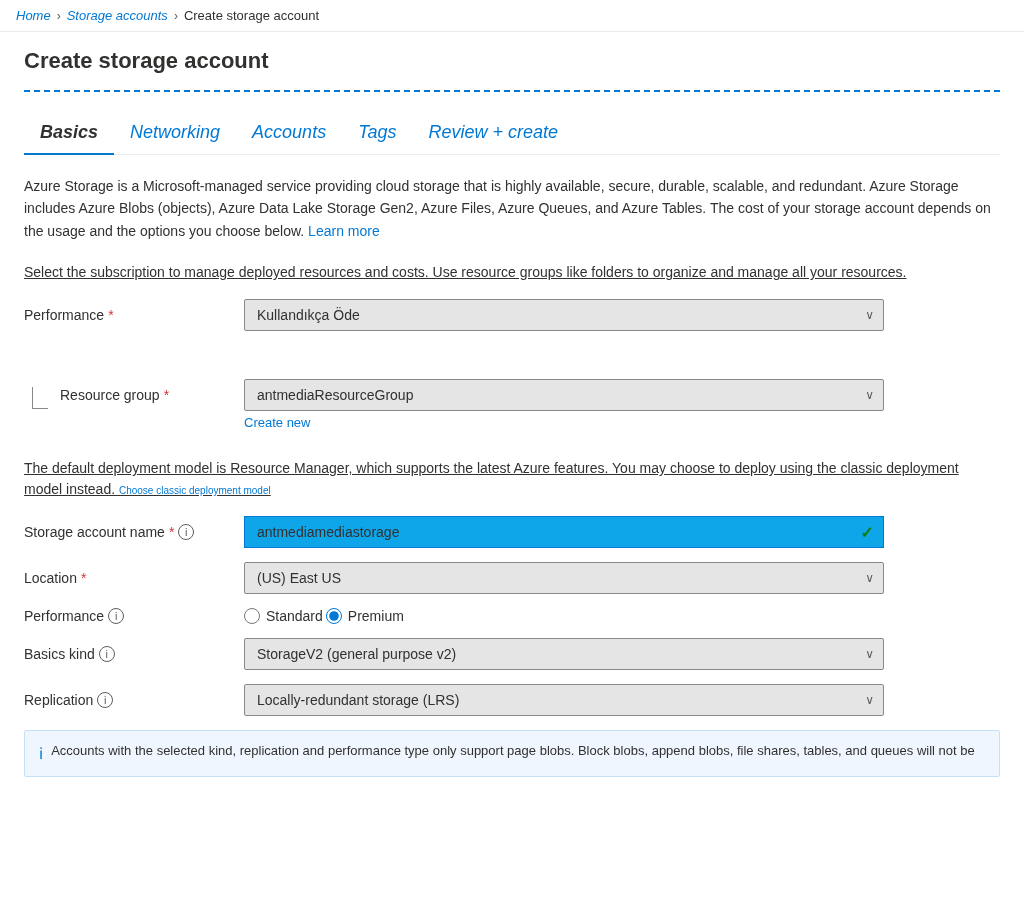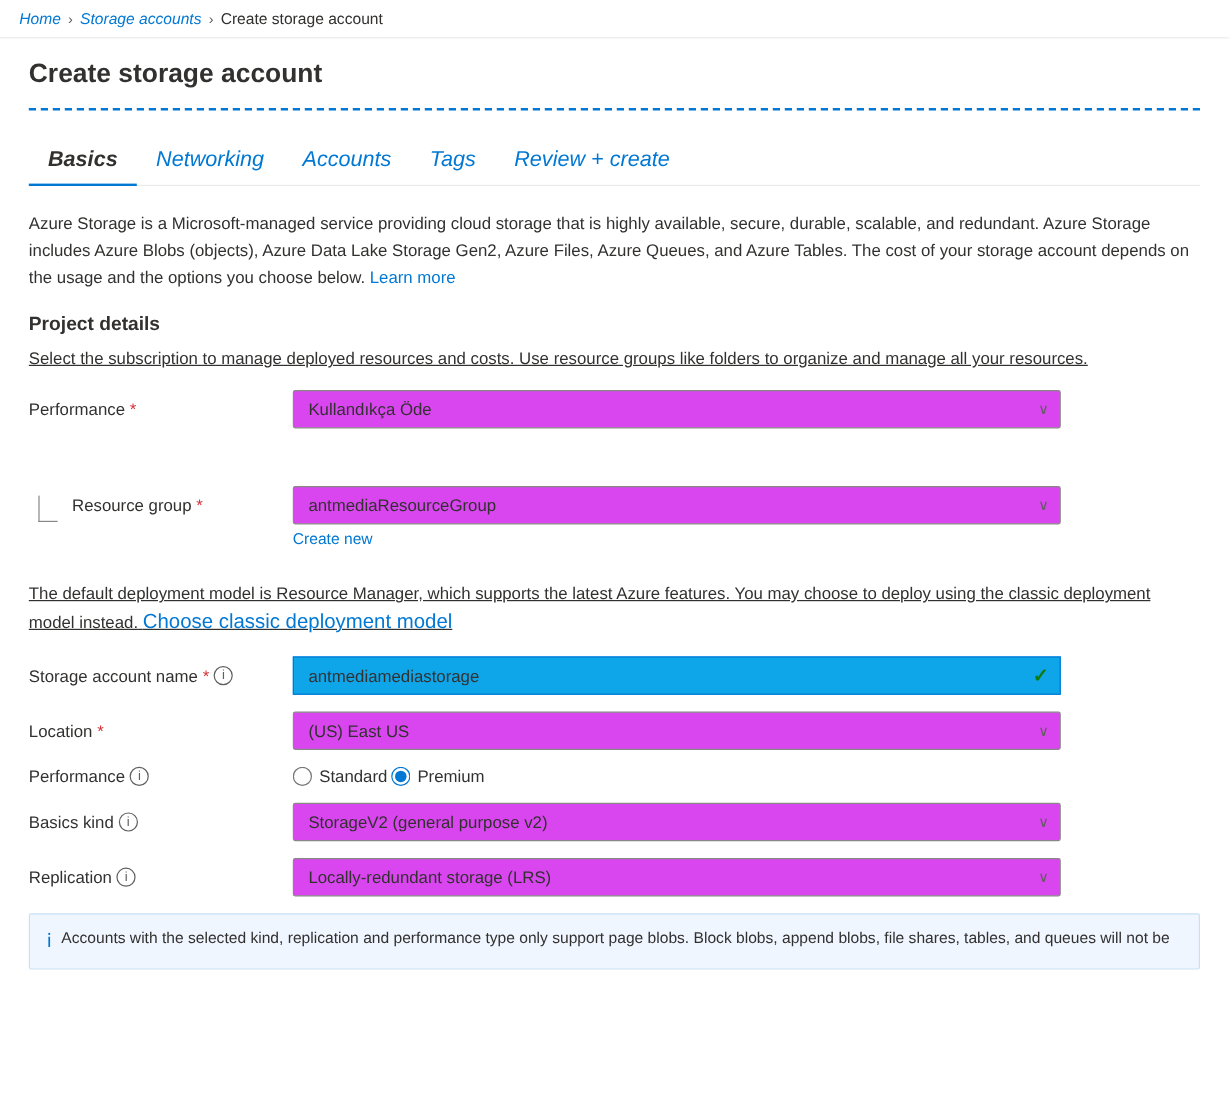--- a/index.html
+++ b/index.html
@@ -123,21 +123,21 @@
       max-width: 640px;
     }
     .select-wrapper {
       position: relative;
       width: 100%;
     }
     .select-field {
       width: 100%;
       padding: 7px 36px 7px 12px;
       border: 1px solid #8a8886;
-      background: #d946ef;
+      background: #e5e5e5;
       font-size: 14px;
       color: #323130;
       appearance: none;
       cursor: pointer;
       border-radius: 2px;
     }
     .select-chevron {
       position: absolute;
       right: 10px;
       top: 50%;
@@ -195,21 +195,21 @@
       cursor: pointer;
       accent-color: #0078d4;
     }
     .radio-label {
       font-size: 14px;
       color: #323130;
     }
     .choose-link {
       color: #0078d4;
       text-decoration: none;
-      font-size: 17px;
+      font-size: 10px;
     }
     .info-banner {
       display: flex;
       align-items: flex-start;
       gap: 8px;
       background: #f0f6ff;
       border: 1px solid #c7e0f4;
       padding: 10px 14px;
       border-radius: 2px;
       font-size: 13px;
@@ -253,21 +253,20 @@
     <a class="tab-item" href="#">Tags</a>
     <a class="tab-item" href="#">Review + create</a>
   </nav>
 
   <p class="description-text">
     <span>Azure Storage is a Microsoft-managed service providing cloud storage that is highly available, secure, durable, scalable, and redundant. Azure Storage includes Azure Blobs (objects), Azure Data Lake Storage Gen2, Azure Files, Azure Queues, and Azure Tables. The cost of your storage account depends on the usage and the options you choose below.</span>
     <a href="#" class="learn-more">Learn more</a>
   </p>
 
   <div class="form-section">
-    <h2 class="section-title">Project details</h2>
     <p class="section-desc">Select the subscription to manage deployed resources and costs. Use resource groups like folders to organize and manage all your resources.</p>
 
     <div class="form-row">
       <div class="form-label">
         <span>Performance</span>
         <span class="required-star">*</span>
       </div>
       <div class="form-control">
         <div class="select-wrapper">
           <select class="select-field">

